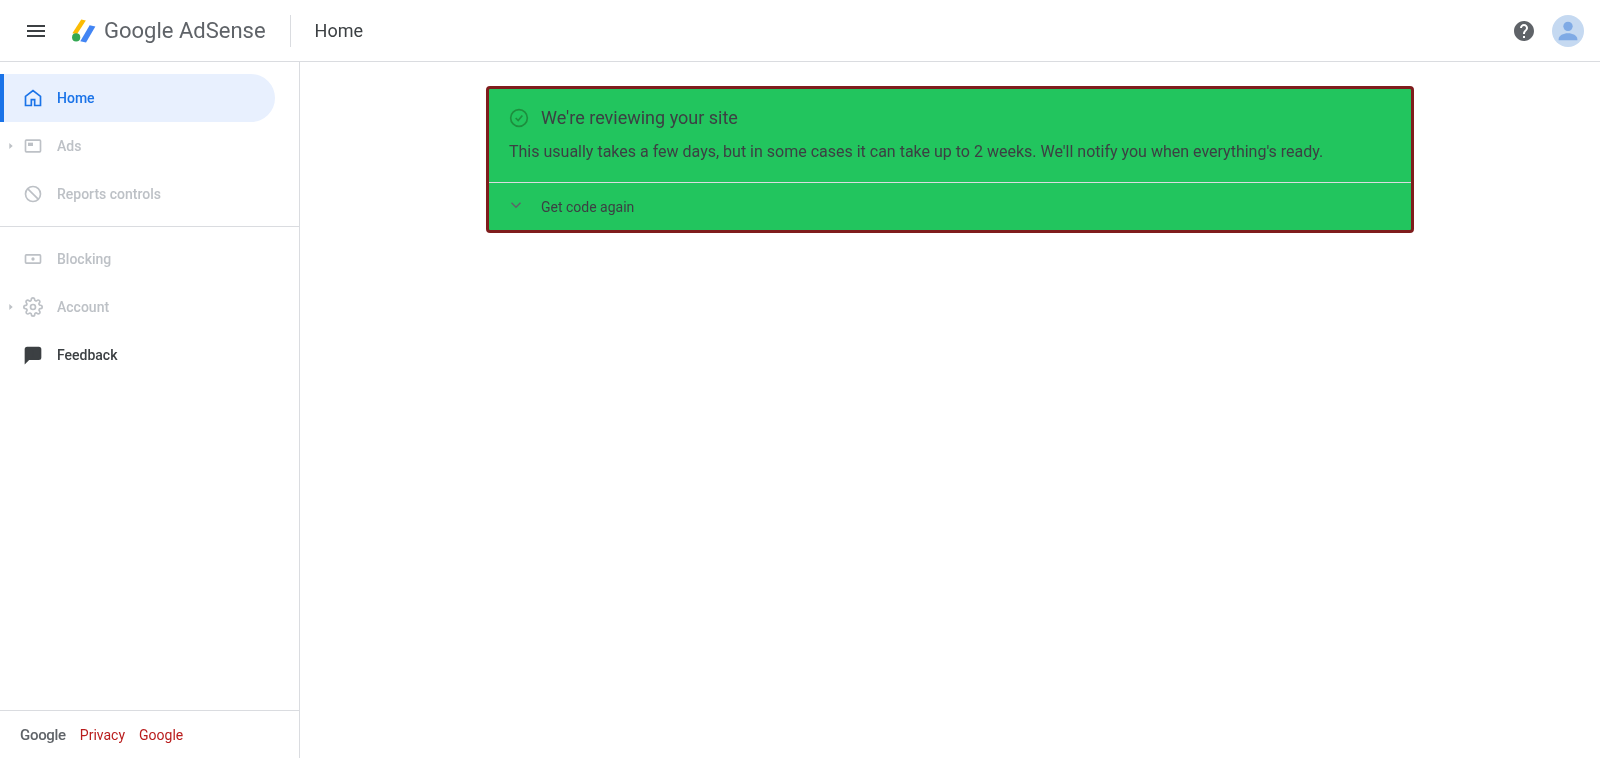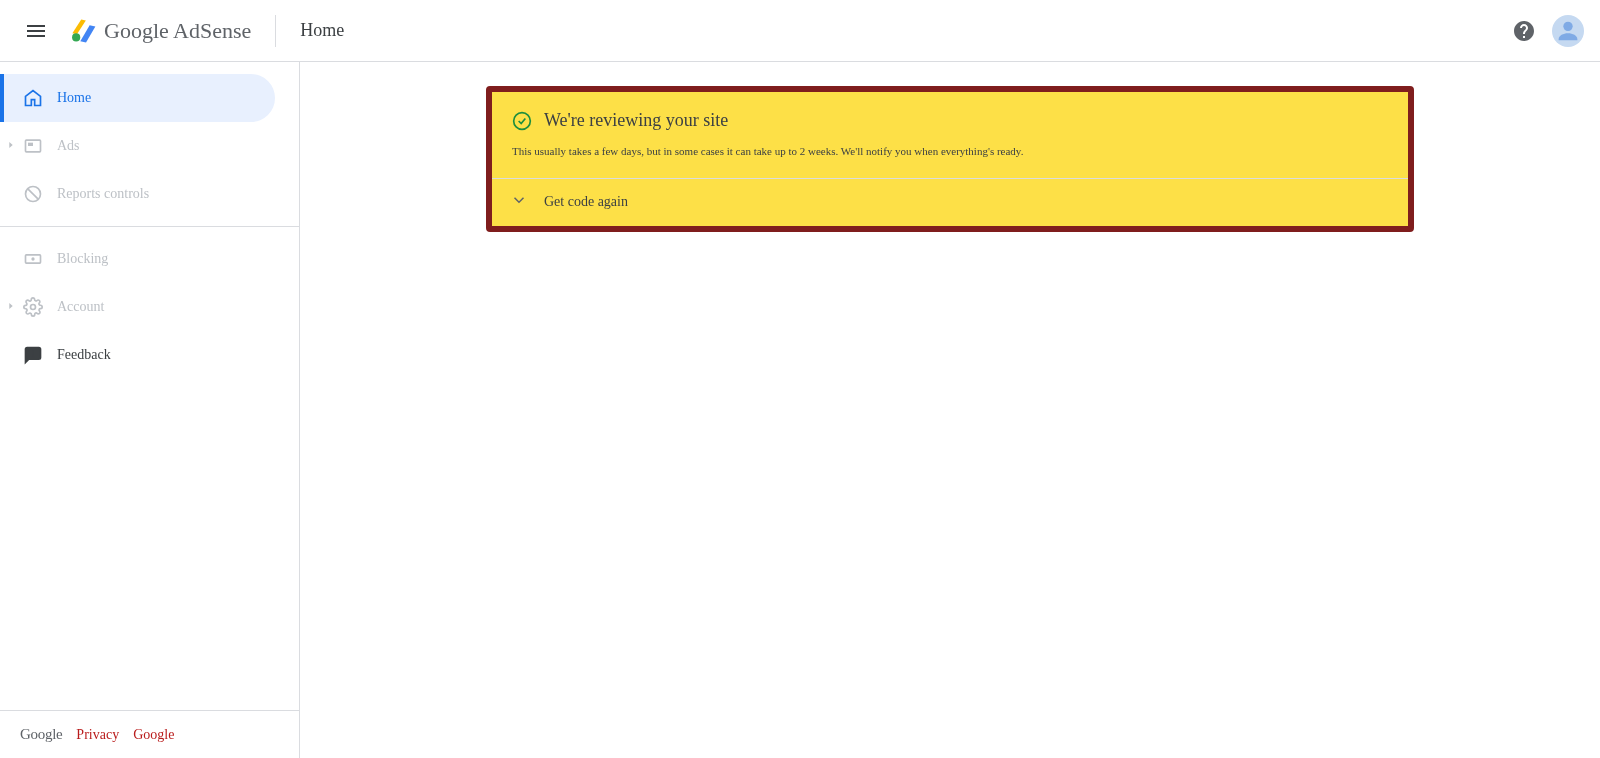--- a/index.html
+++ b/index.html
@@ -3,21 +3,21 @@
   <meta charset="utf-8">
   <style>
     * { margin: 0; padding: 0; box-sizing: border-box; }
     body {
       font-family: 'Google Sans', Roboto, Arial, sans-serif;
       font-size: 14px;
       color: #3c4043;
       background: #fff;
       overflow: hidden;
     }
-    .app { display: flex; flex-direction: column; height: 100vh; width: 100vw; font-family: Liberation Serif, serif; }
+    .app { display: flex; flex-direction: column; height: 100vh; width: 100vw; }
     .header {
       height: 62px;
       display: flex;
       align-items: center;
       border-bottom: 1px solid #dadce0;
       padding: 0 8px;
       flex-shrink: 0;
     }
     .menu-btn {
       width: 48px; height: 48px;
@@ -89,29 +89,29 @@
       padding: 0 20px;
       gap: 14px;
     }
     .google-logo { font-size: 15px; color: #5f6368; letter-spacing: -0.3px; font-weight: 500; cursor: pointer; }
     .footer-link { font-size: 14px; color: #b91c1c; cursor: pointer; }
 
     .main { flex: 1; overflow-y: auto; padding-top: 24px; }
     .card {
       width: 928px;
       margin: 0 auto;
-      border: 6px solid #7f1d1d;
+      border: 3px solid #7f1d1d;
       border-radius: 4px;
-      background: #fde047;
+      background: #22c55e;
     }
     .card-body { padding: 18px 20px 18px 20px; }
     .card-title-row { display: flex; align-items: center; gap: 12px; margin-bottom: 12px; }
     .status-icon { color: #1e8e3e; width: 20px; height: 20px; }
     .card-title { font-size: 18px; color: #3c4043; }
-    .card-desc { font-size: 11px; color: #3c4043; line-height: 1.5; }
+    .card-desc { font-size: 16px; color: #3c4043; line-height: 1.5; }
     .card-expand {
       border-top: 1px solid #dadce0;
       height: 48px;
       display: flex; align-items: center;
       padding: 0 18px;
       gap: 16px;
       cursor: pointer;
     }
     .card-expand .chev { color: #5f6368; }
     .card-expand-label { font-size: 14px; color: #3c4043; }

